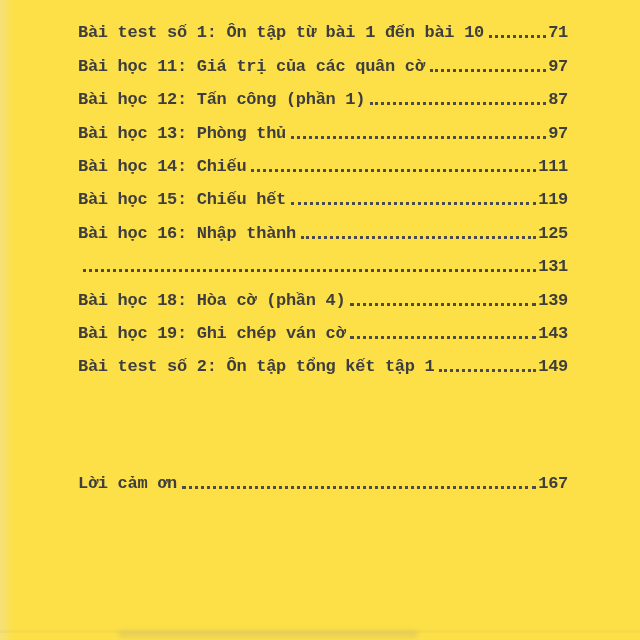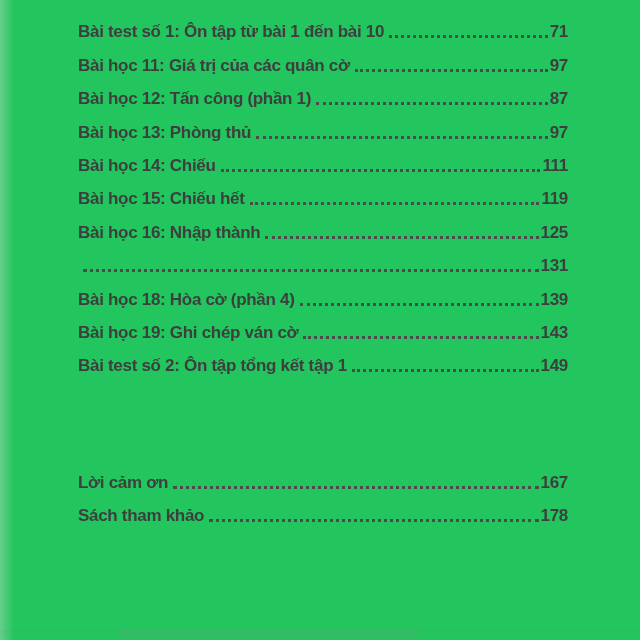--- a/index.html
+++ b/index.html
@@ -4,23 +4,23 @@
 <style>
   html, body {
     margin: 0;
     padding: 0;
     background: #ffffff;
   }
   .page {
     position: relative;
     width: 640px;
     height: 640px;
-    background: #22c55e;
+    background: #fde047;
     overflow: hidden;
-    font-family: Liberation Sans, sans-serif;
+    font-family: Liberation Mono, monospace;
   }
   
   .page::before {
     content: "";
     position: absolute;
     left: 0; top: 0; bottom: 0;
     width: 14px;
     background: linear-gradient(90deg, rgba(230,226,220,0.35), rgba(255,255,255,0));
     pointer-events: none;
   }
@@ -135,22 +135,17 @@
           <span class="toc-dots"></span>
           <span class="toc-page">149</span>
         </div>
       </div>
     <div class="toc-section back-matter">
         <div class="toc-row">
           <span class="toc-title">Lời cảm ơn</span>
           <span class="toc-dots"></span>
           <span class="toc-page">167</span>
         </div>
-        <div class="toc-row">
-          <span class="toc-title">Sách tham khảo</span>
-          <span class="toc-dots"></span>
-          <span class="toc-page">178</span>
-        </div>
       </div>
   </div>
   <div class="scan-streak"></div>
   <div class="scan-smudge"></div>
 </div>
 
 </body></html>

